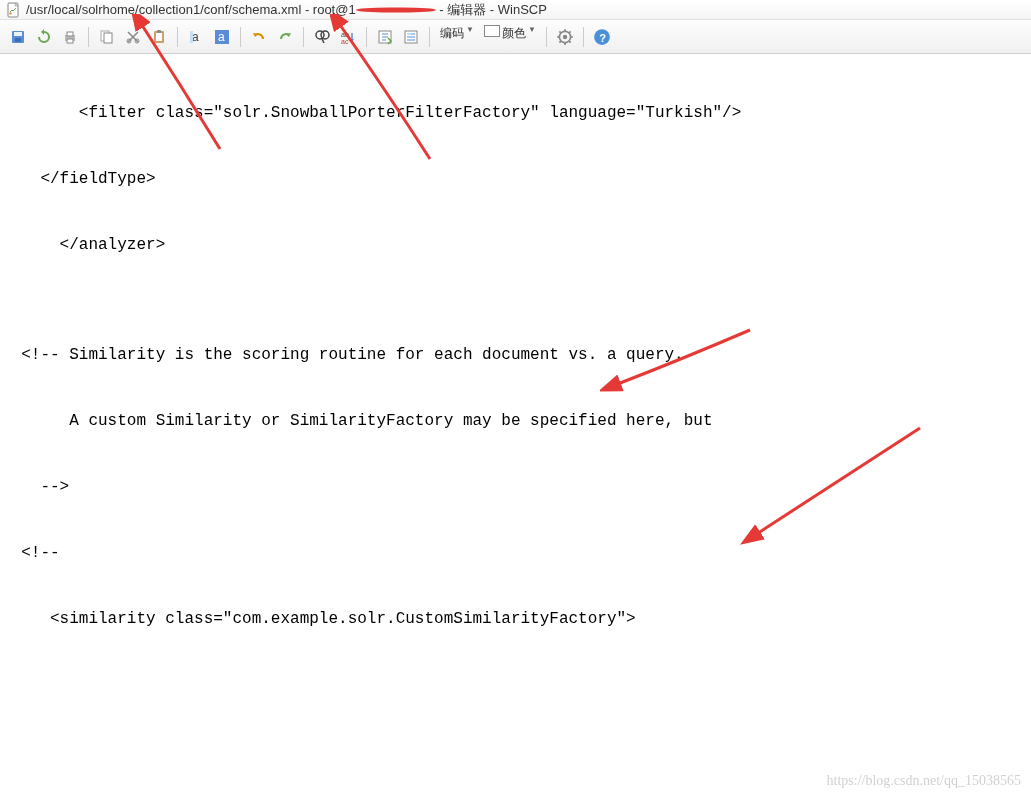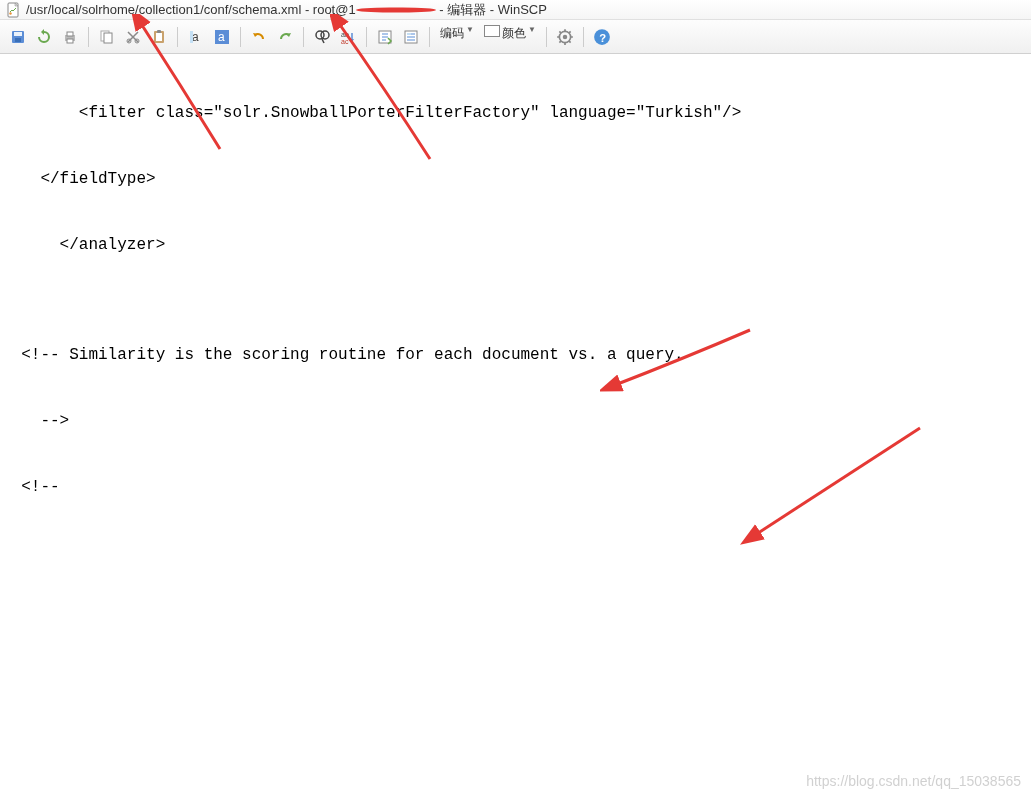--- a/index.html
+++ b/index.html
@@ -99,21 +99,21 @@
       color: #000;
       white-space: pre;
       overflow: hidden;
     }
     .code-line { padding: 0 2px; }
     .watermark {
       position: absolute;
       right: 10px;
       bottom: 10px;
       color: rgba(150,150,150,0.45);
-      font-family: Liberation Sans, sans-serif;
+      font-family: Liberation Serif, serif;
       font-size: 14px;
     }
     
     .arrow {
       position: absolute;
       z-index: 10;
       pointer-events: none;
     }
     .arrow svg { display: block; }
   </style>
@@ -276,22 +276,24 @@
       </svg>
   </span>
 </div>
 
 <div class="editor-area">
   <div class="code-line">        &lt;filter class="solr.SnowballPorterFilterFactory" language="Turkish"/&gt;</div>
   <div class="code-line">    &lt;/fieldType&gt;</div>
   <div class="code-line">      &lt;/analyzer&gt;</div>
   <div class="code-line"></div>
   <div class="code-line">  &lt;!-- Similarity is the scoring routine for each document vs. a query.</div>
+  <div class="code-line">       A custom Similarity or SimilarityFactory may be specified here, but</div>
   <div class="code-line">    --&gt;</div>
   <div class="code-line">  &lt;!--</div>
+  <div class="code-line">     &lt;similarity class="com.example.solr.CustomSimilarityFactory"&gt;</div>
   
   
   
   
   
   
   <div class="code-line"></div>
   
   
   

